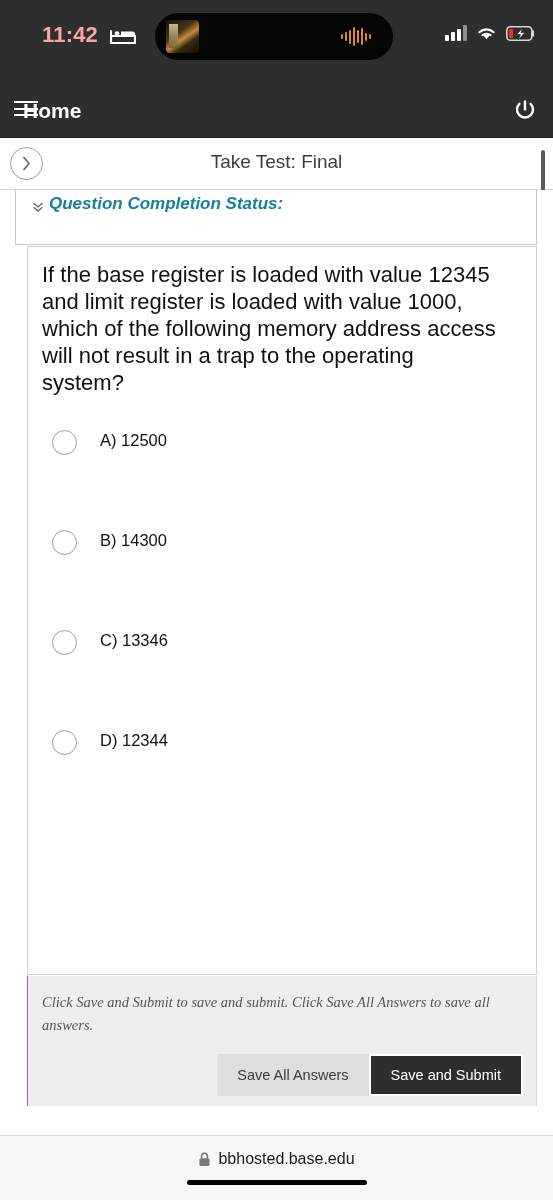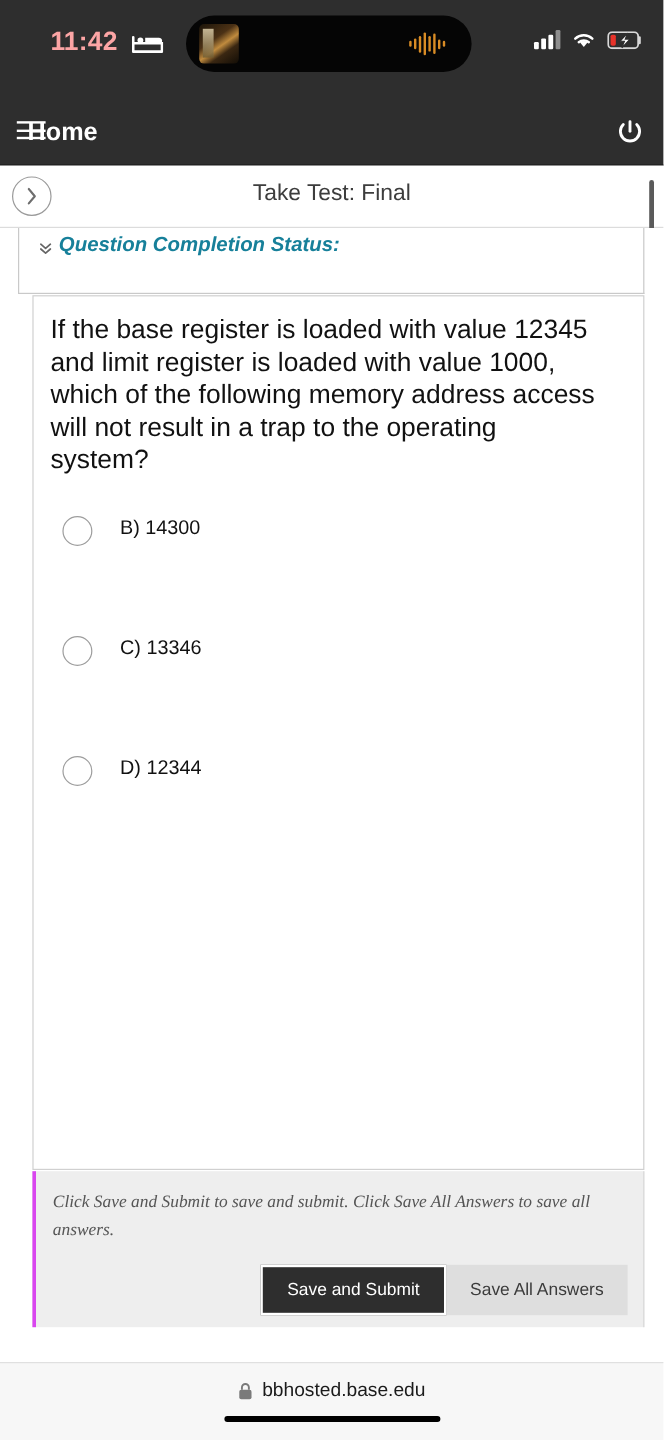--- a/index.html
+++ b/index.html
@@ -112,21 +112,21 @@
     border:1.6px solid #9d9d9d; border-radius:50%; background:#fff;
   }
   .opt-label {
     position:absolute; left:58px; top:19px;
     font-size:16.5px; color:#111111;
   }
 
   
   .footer {
     position:absolute; left:27px; top:786px; width:510px; height:130px;
-    background:#eeeeee; border-left:3px solid #d946ef; border-right:1px solid #d8d8d8;
+    background:#eeeeee; border-left:1px solid #d946ef; border-right:1px solid #d8d8d8;
   }
   .footer-note {
     position:absolute; left:14px; top:15px; width:460px;
     font-family:"Liberation Serif", serif; font-style:italic;
     font-size:14.5px; line-height:23px; color:#555555;
   }
   .btn-row { position:absolute; right:13px; top:78px; display:flex; gap:0; }
   .btn {
     font-size:14.5px; padding:11px 20px; border:none; cursor:pointer;
     font-family:"Liberation Sans", sans-serif;
@@ -231,38 +231,42 @@
       </span>
       <span class="status-title">Question Completion Status:</span>
     </div>
 
     <div class="qpanel">
       <div class="qtext">If the base register is loaded with value 12345 and limit register is loaded with value 1000, which of the following memory address access will not result in a trap to the operating system?</div>
 
       <div class="options">
         <div class="opt">
           <span class="radio"></span>
+          <span class="opt-label">A) 12500</span>
+        </div>
+        <div class="opt">
+          <span class="radio"></span>
           <span class="opt-label">B) 14300</span>
         </div>
         <div class="opt">
           <span class="radio"></span>
           <span class="opt-label">C) 13346</span>
         </div>
         <div class="opt">
           <span class="radio"></span>
           <span class="opt-label">D) 12344</span>
         </div>
       </div>
     </div>
 
     <div class="footer">
       <div class="footer-note">Click Save and Submit to save and submit. Click Save All Answers to save all answers.</div>
       <div class="btn-row">
+        <button class="btn btn-secondary">Save All Answers</button>
         <button class="btn btn-primary">Save and Submit</button>
-        <button class="btn btn-secondary">Save All Answers</button>
       </div>
     </div>
   </div>
 
   <div class="browserbar">
     <div class="url-wrap">
       <svg width="13" height="15" viewBox="0 0 13 15">
         <rect x="1.4" y="6.2" width="10.2" height="7.8" rx="1.6" fill="#7a7a7a"></rect>
         <path d="M3.6 6.2 L3.6 4.2 A2.9 2.9 0 0 1 9.4 4.2 L9.4 6.2" stroke="#7a7a7a" stroke-width="1.6" fill="none"></path>
       </svg>

